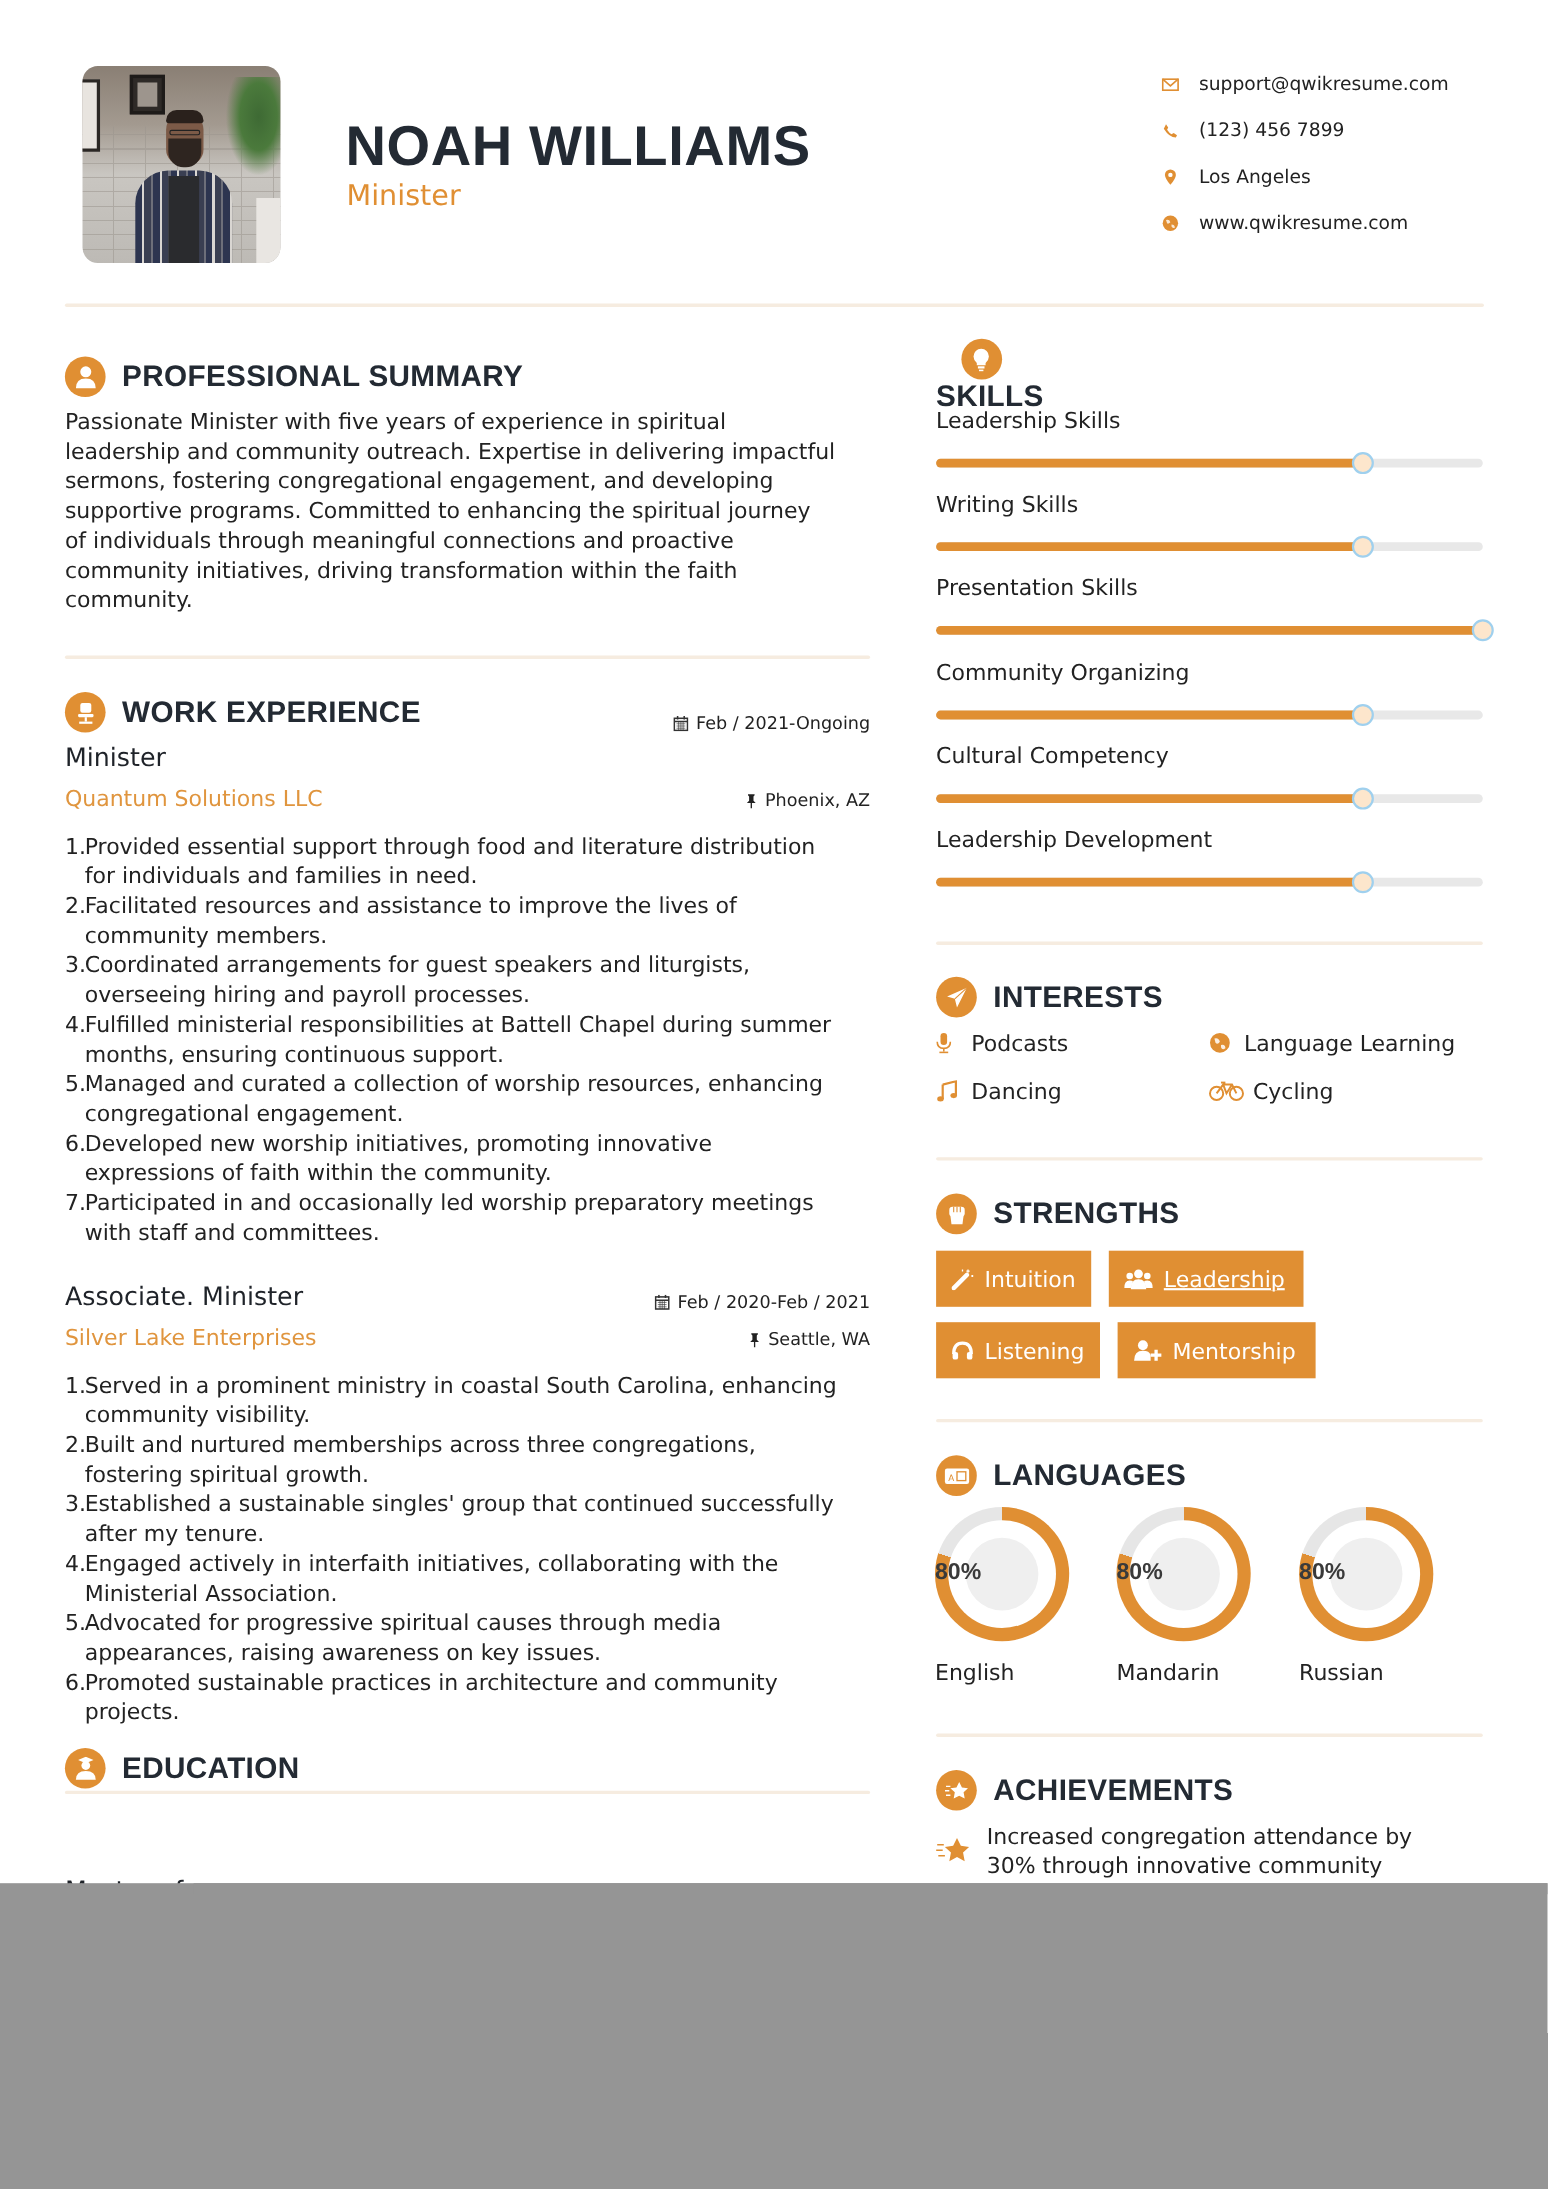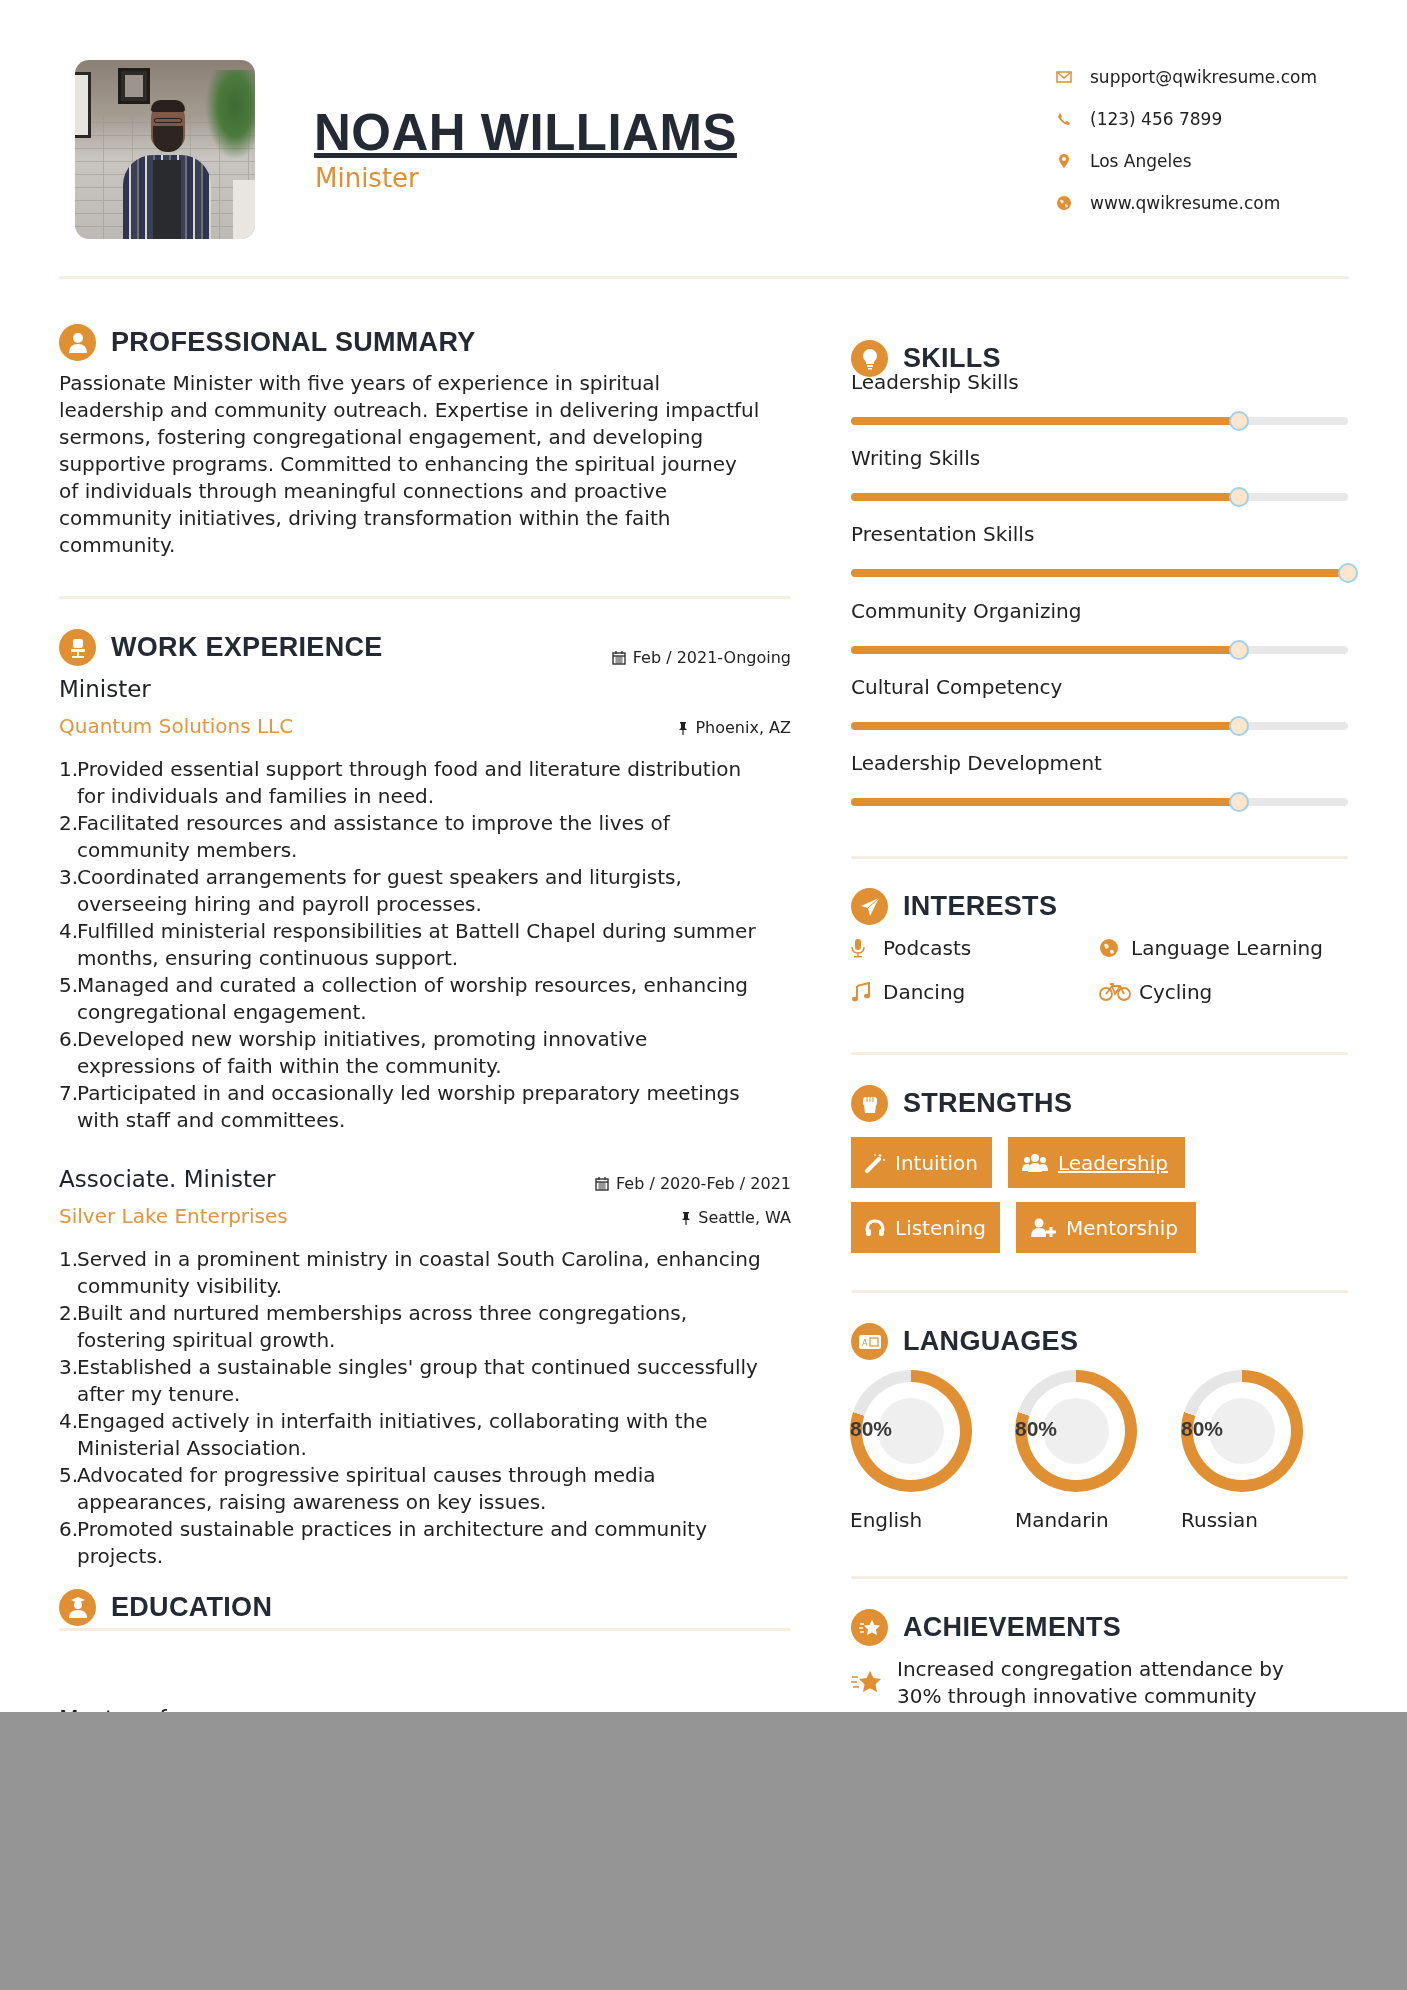--- a/index.html
+++ b/index.html
@@ -21,21 +21,21 @@
   .photo .plant { position: absolute; right: 0; top: 10px; width: 50px; height: 90px; background: radial-gradient(ellipse at 60% 40%, #3e6a34 0%, #4b7a3c 40%, transparent 70%); }
   .photo .pot { position: absolute; right: 0; top: 120px; width: 22px; height: 60px; background: #e9e6e2; }
   .photo .person-shirt { position: absolute; left: 48px; top: 95px; width: 88px; height: 90px; border-radius: 30px 30px 0 0;
     background: repeating-linear-gradient(90deg, #2d3550 0 6px, #d9d6d2 6px 8px, #3a3f52 8px 14px, #6d6f7a 14px 16px); }
   .photo .person-tee { position: absolute; left: 78px; top: 100px; width: 28px; height: 80px; background: #2a2b2e; }
   .photo .person-head { position: absolute; left: 76px; top: 42px; width: 34px; height: 48px; border-radius: 16px 16px 14px 14px; background: #7c5a47; }
   .photo .person-beard { position: absolute; left: 78px; top: 66px; width: 30px; height: 26px; border-radius: 0 0 14px 14px; background: #2e2520; }
   .photo .person-hair { position: absolute; left: 76px; top: 40px; width: 34px; height: 12px; border-radius: 16px 16px 4px 4px; background: #2a211c; }
   .photo .glasses { position: absolute; left: 79px; top: 58px; width: 28px; height: 5px; border: 1px solid #222; border-radius: 2px; }
 
-  .name { position: absolute; left: 314px; top: 103px; font-family: "Liberation Sans", sans-serif; font-weight: 700; font-size: 51px; letter-spacing: .5px; color: #232a33; text-decoration: underline; }
+  .name { position: absolute; left: 314px; top: 103px; font-family: "Liberation Sans", sans-serif; font-weight: 700; font-size: 51px; letter-spacing: .5px; color: #232a33; }
   .role { position: absolute; left: 315px; top: 163px; font-size: 26px; color: #e08f33; }
 
   .contacts { position: absolute; left: 1054px; top: 56px; }
   .contact { display: flex; align-items: center; height: 42px; }
   .contact .ic { width: 20px; height: 20px; display: flex; align-items: center; justify-content: center; margin-right: 16px; }
   .contact span.t { font-size: 17px; color: #222; }
 
   .rule { position: absolute; height: 3px; background: #f6ece0; border-radius: 2px; }
 
   
@@ -301,21 +301,21 @@
       <svg width="20" height="22" viewBox="0 0 20 22">
           <path d="M3 3 L10 0 L17 3 L10 6 Z" fill="#fff"></path>
           <circle cx="10" cy="8" r="4" fill="#fff"></circle>
           <path d="M1 21 Q1 13 10 13 Q19 13 19 21 Z" fill="#fff"></path>
         </svg>
     </span>
     <span class="sec-title">EDUCATION</span>
   </div>
   <div class="job-title" style="left:59px; top:1706px; height:20px; overflow:hidden;">Master of</div>
 
-  <div class="sec-head" style="left:851px; top:340px;">
+  <div class="sec-head" style="left:851px; top:308px;flex-direction:column;">
     <span class="sec-icon">
       <svg width="16" height="22" viewBox="0 0 16 22">
           <path d="M8 1 A7 7 0 0 1 15 8 Q15 11 12 14 L12 16 L4 16 L4 14 Q1 11 1 8 A7 7 0 0 1 8 1 Z" fill="#fff"></path>
           <rect x="5" y="17" width="6" height="2" fill="#fff"></rect>
           <rect x="6" y="20" width="4" height="1.5" fill="#fff"></rect>
         </svg>
     </span>
     <span class="sec-title">SKILLS</span>
   </div>
 

